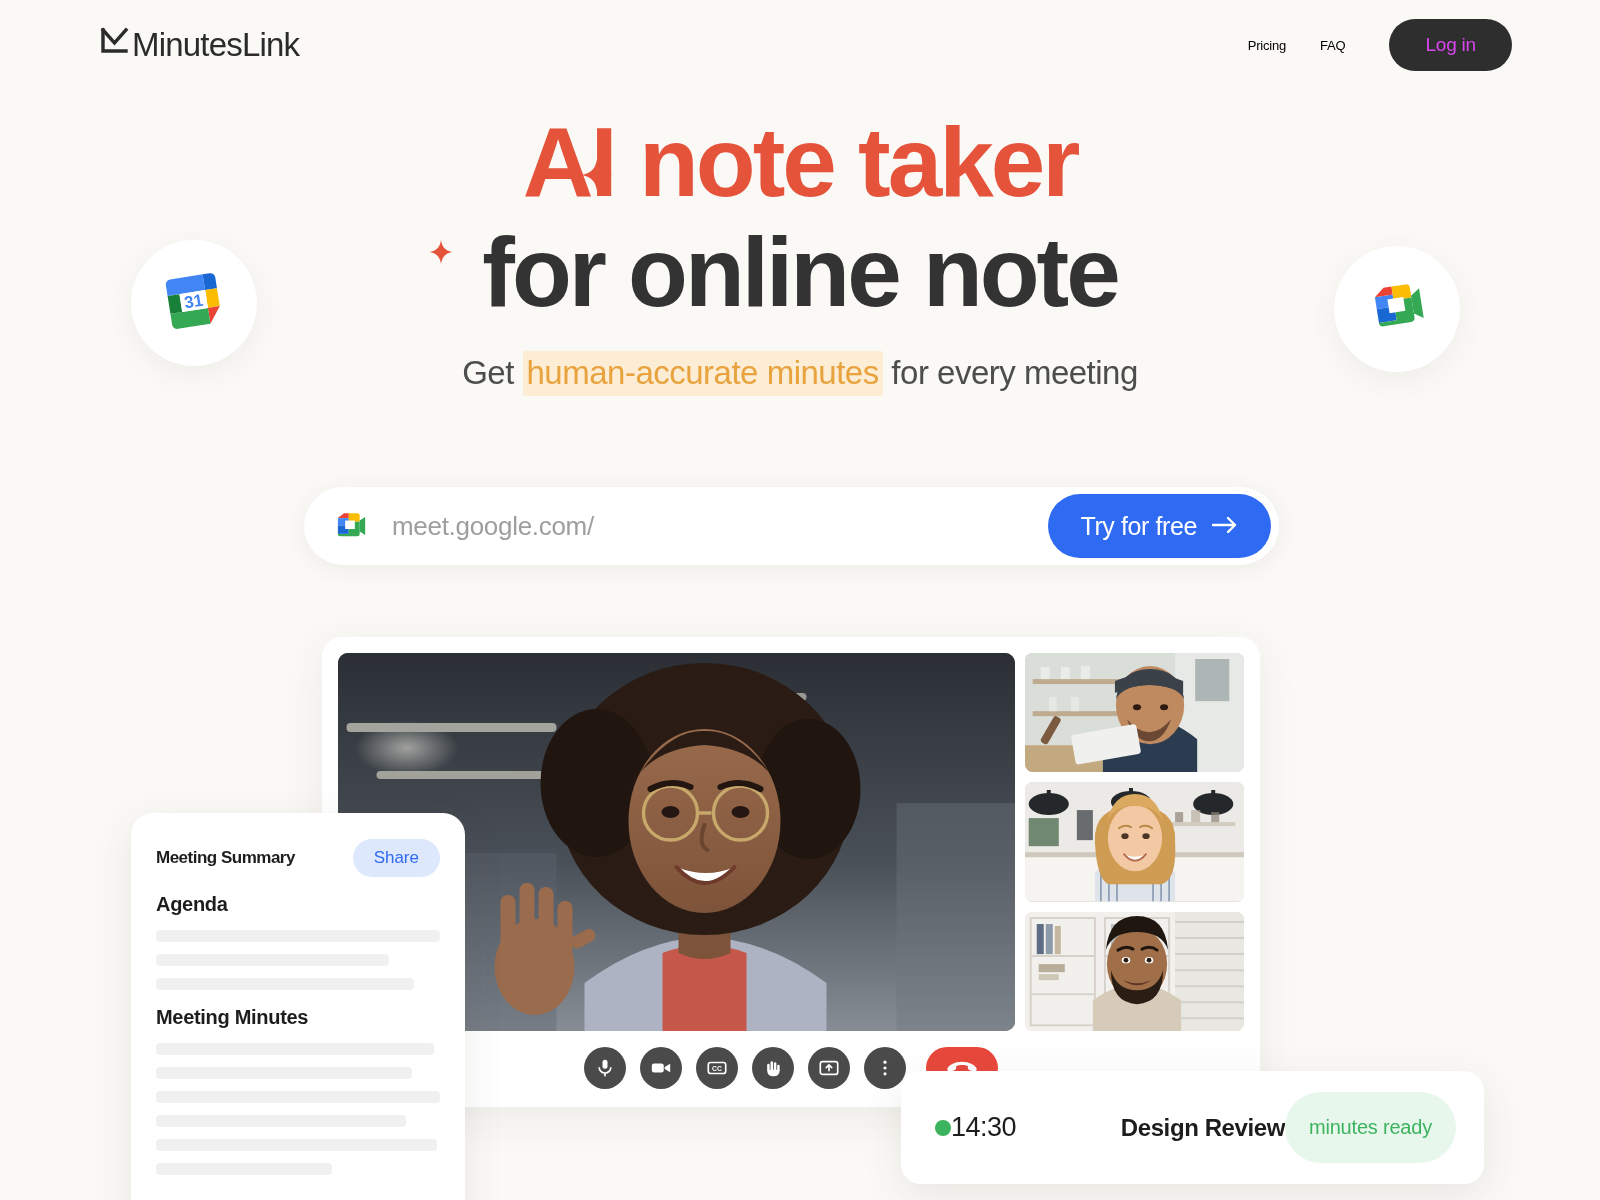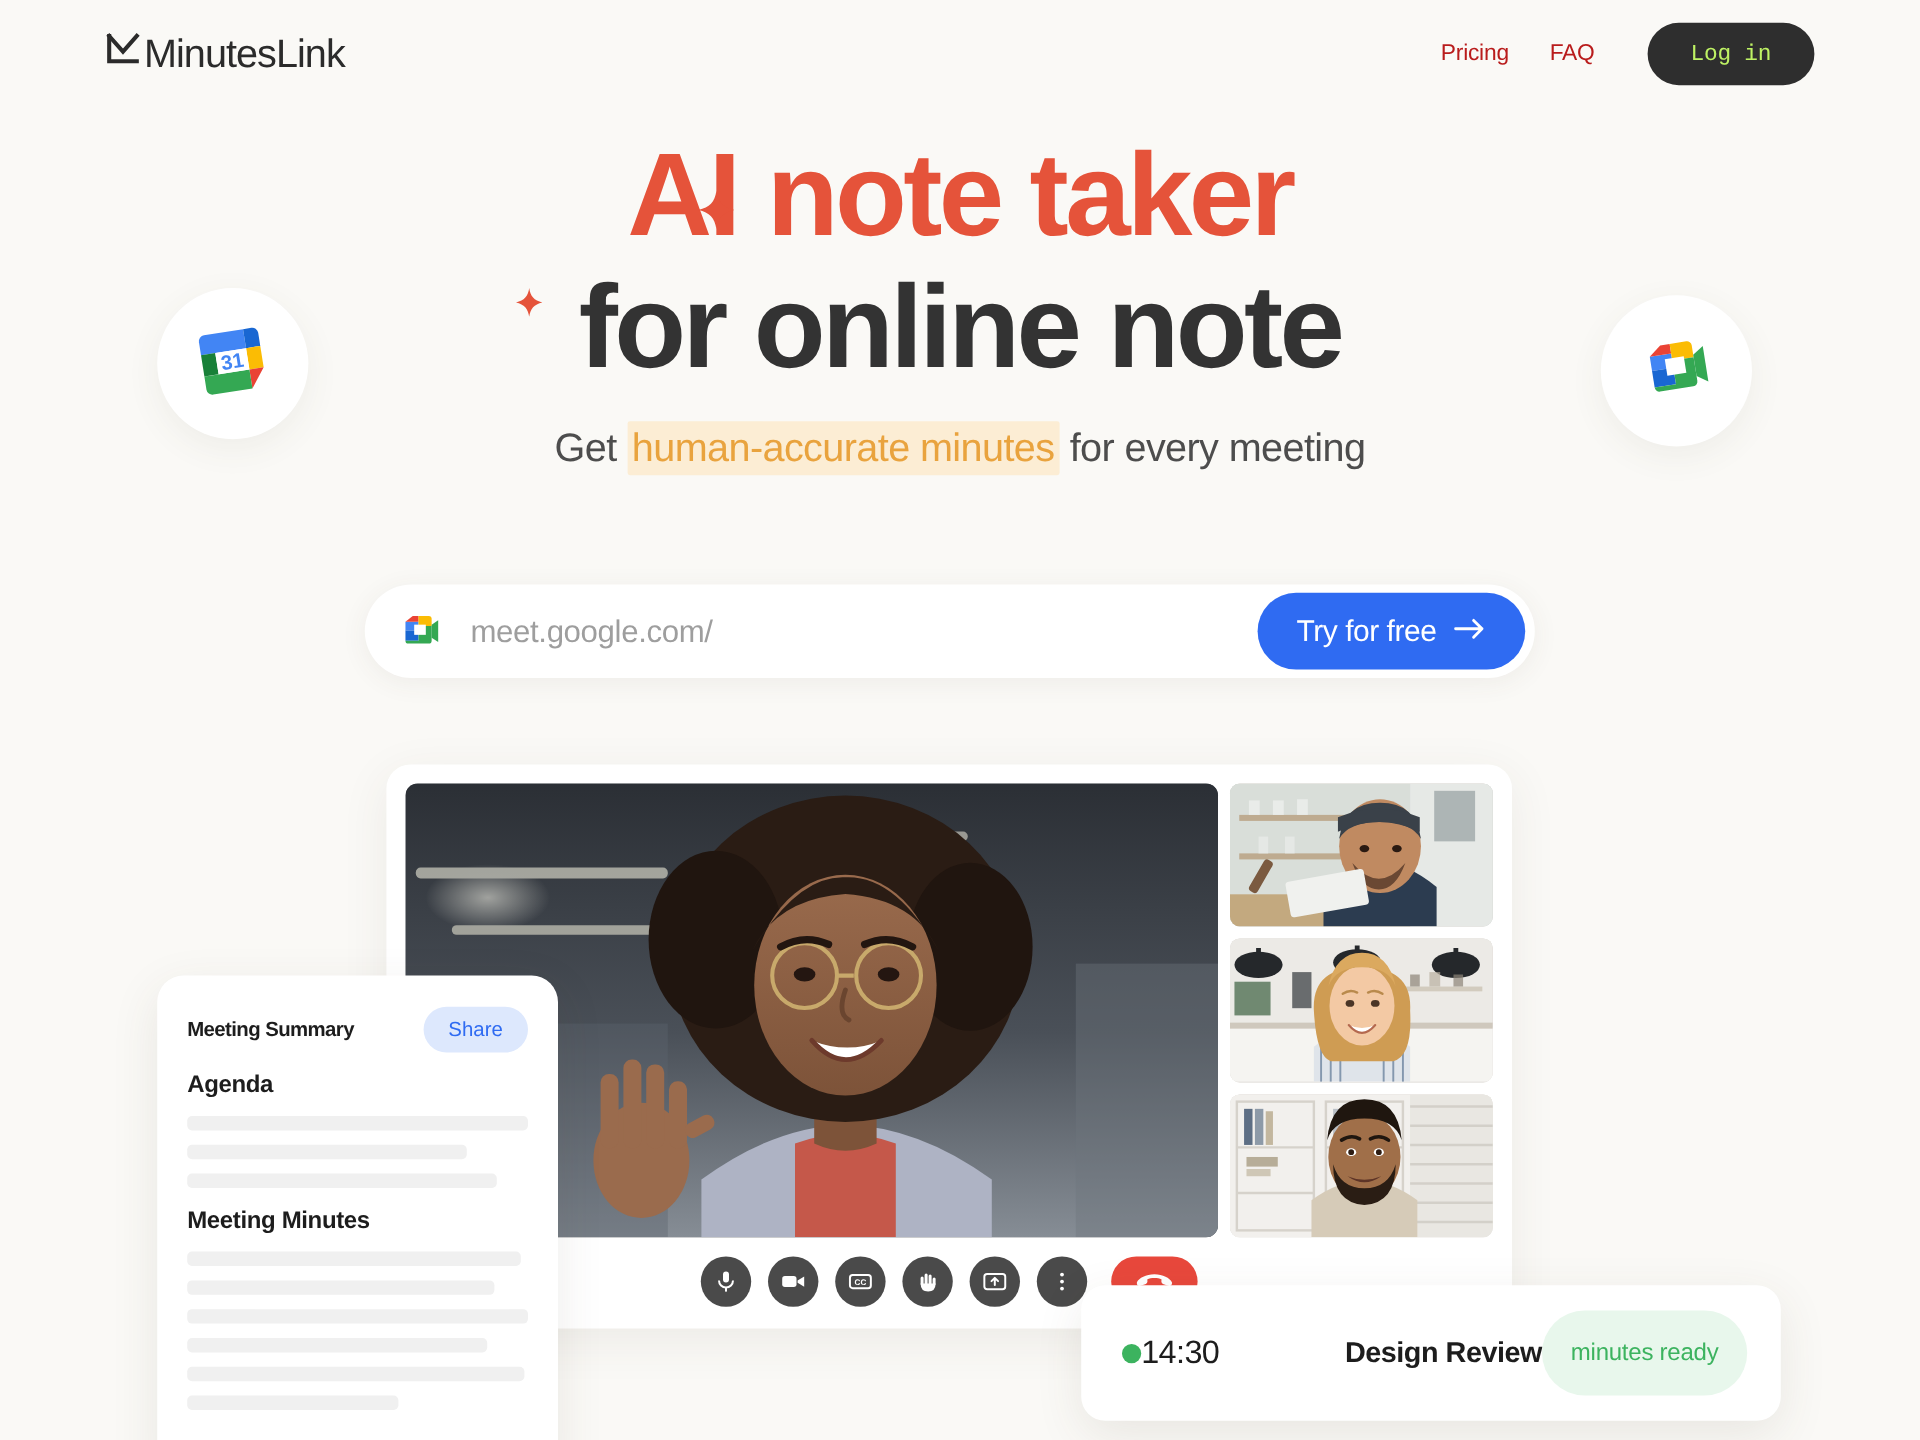--- a/index.html
+++ b/index.html
@@ -13,21 +13,21 @@
   body {
     background: #faf9f6;
     font-family: "Liberation Sans", sans-serif;
     position: relative;
     color: #2e2e2e;
   }
 
   
   .header {
     position: absolute;
-    top: 0; left: 0; right: 0;
+    top: 0; left: 12px; right: 0;
     height: 90px;
     display: flex;
     align-items: center;
     justify-content: space-between;
     padding: 0 88px 0 88px;
     z-index: 60;
   }
 
   .logo {
     display: flex;
@@ -40,32 +40,32 @@
   }
   .logo-mark { display: block; }
   .logo-text { font-size: 33px; font-weight: 500; letter-spacing: -0.8px; }
 
   .nav {
     display: flex;
     align-items: center;
     gap: 34px;
   }
   .nav-link {
-    font-size: 19px;
-    color: #b91c1c;
+    font-size: 13px;
+    color: #000000;
     text-decoration: none;
     letter-spacing: -0.2px;
   }
   .login-btn {
     background: #2e2e2e;
-    color: #bef264;
+    color: #d946ef;
     border: none;
     border-radius: 999px;
     font-size: 19px;
-    font-family: Liberation Mono, monospace;
+    font-family: Liberation Sans, sans-serif;
     padding: 15px 36px;
     cursor: pointer;
     letter-spacing: -0.2px;
     margin-left: 10px;
   }
 
   
   .hero {
     position: absolute;
     top: 108px;

